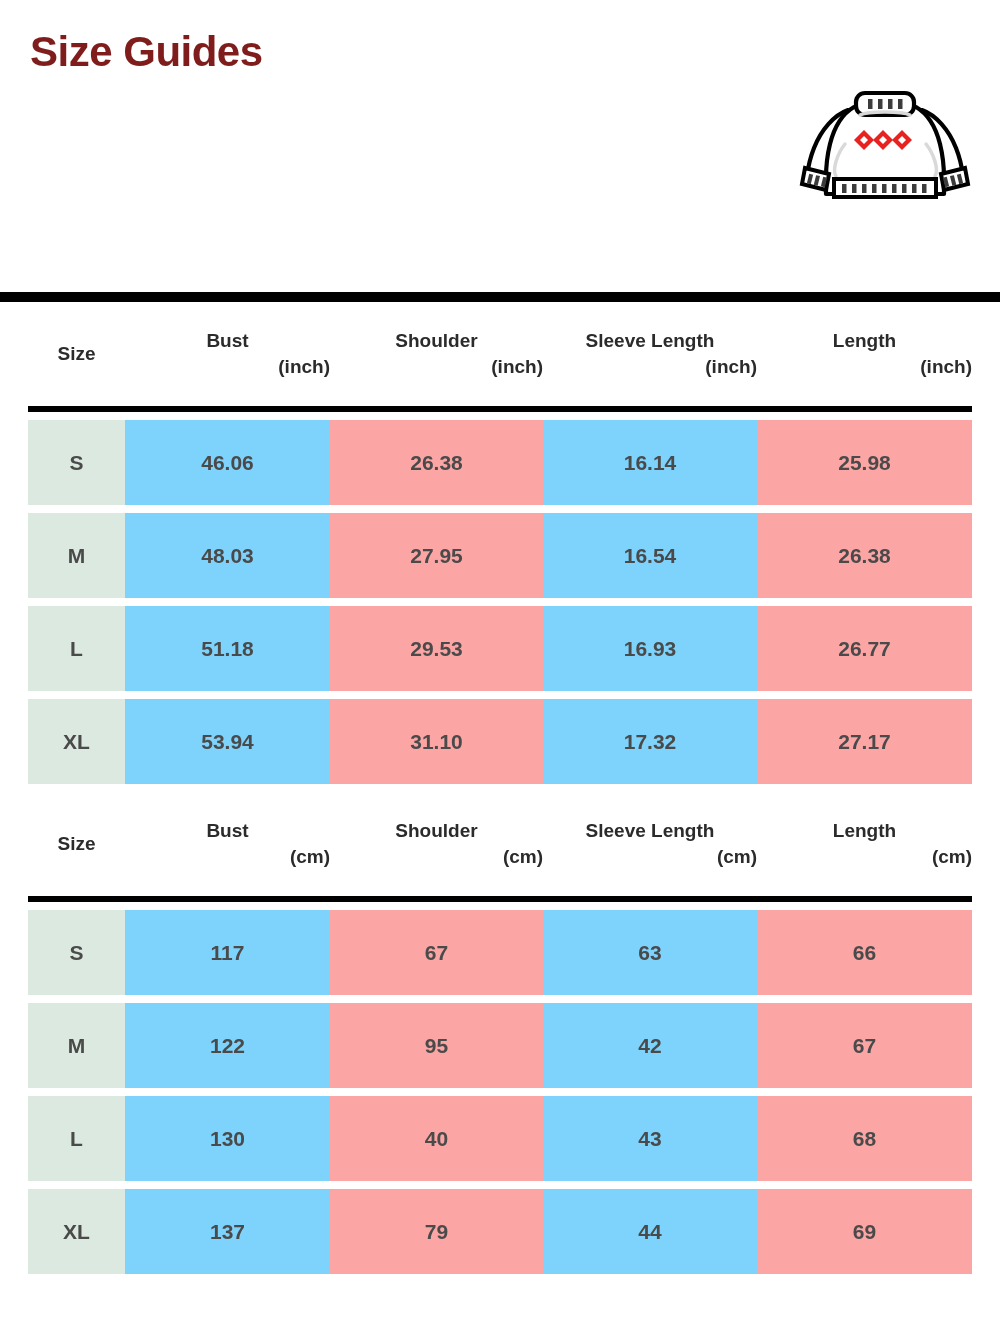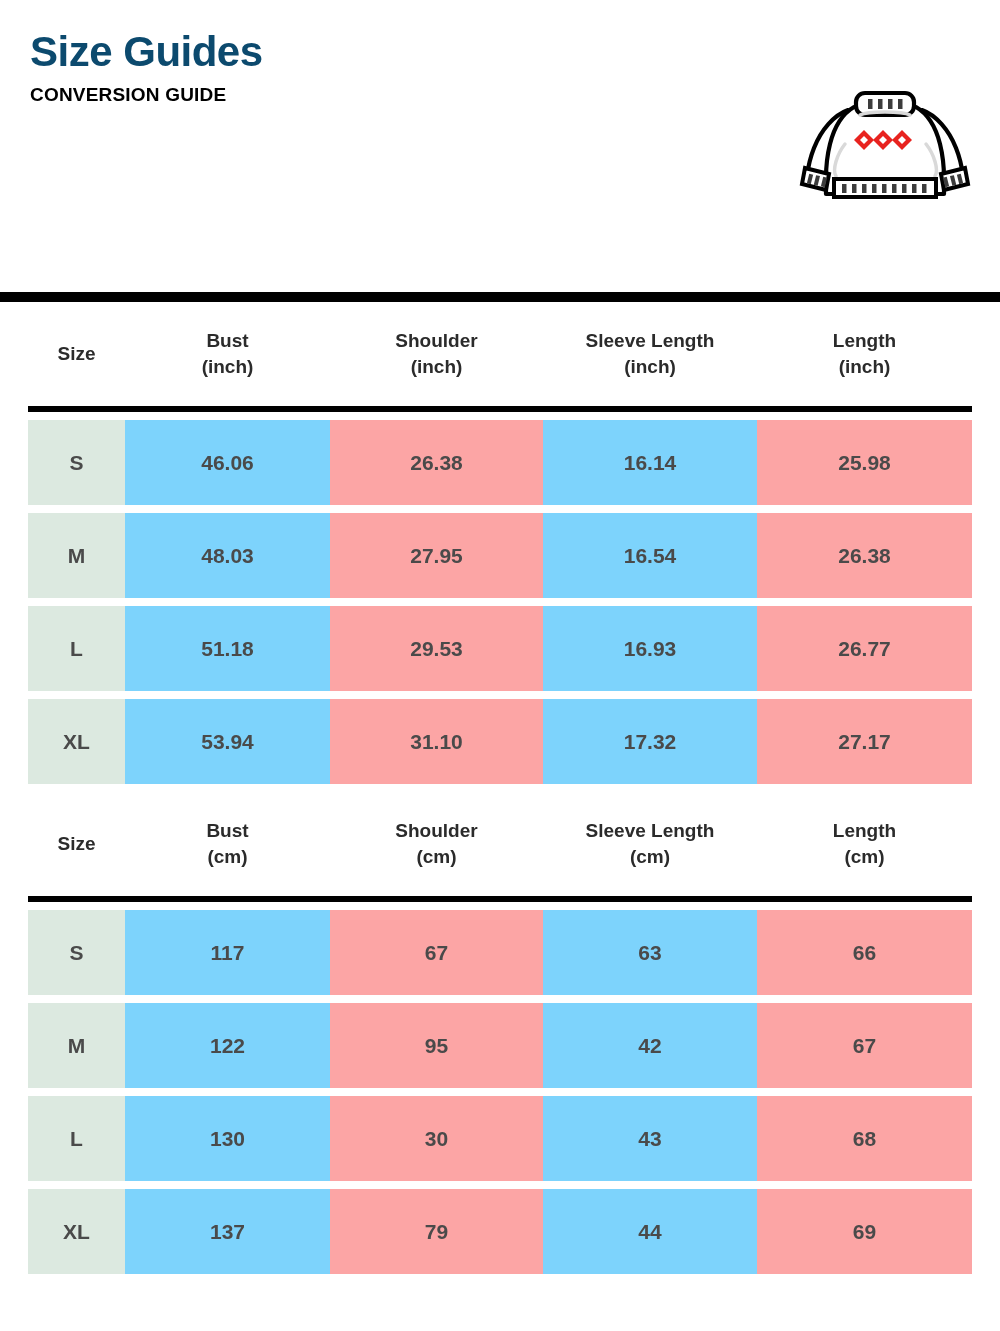--- a/index.html
+++ b/index.html
@@ -22,21 +22,21 @@
     padding: 30px 28px 0 30px;
     box-sizing: border-box;
     height: 292px;
   }
   .page-title {
     font-size: 42px;
     font-weight: bold;
     letter-spacing: -0.5px;
     line-height: 1.05;
     margin: 0 0 4px 0;
-    color: #0c4a6e;
+    color: #7f1d1d;
   }
   .subtitle {
     font-size: 21px;
     line-height: 1.45;
     margin: 0 0 6px 0;
     color: #1a1a1a;
   }
   .note {
     font-size: 21px;
     line-height: 1.52;
@@ -92,21 +92,21 @@
     padding: 0;
     font-size: 19px;
     font-weight: bold;
     color: #2b2b2b;
     text-align: center;
     vertical-align: middle;
     height: 88px;
     background: #ffffff;
   }
   .hdr-line1 { display: block; line-height: 1.35; }
-  .hdr-line2 { display: block; line-height: 1.35; }
+  .hdr-line2 { display: block; line-height: 1.35; text-align: right; }
 
   .size-table tbody td {
     height: 85px;
     padding: 0;
     text-align: center;
     vertical-align: middle;
     font-size: 21px;
     font-weight: bold;
     color: #4a4a4a;
   }
@@ -114,21 +114,20 @@
   .cell-dark  { background: #7dd3fc; }
   .cell-size  { background: #dce9e0; font-size: 20px; }
 
   .table-block { }
 </style>
 </head>
 <body>
 
 <div class="header">
   <h1 class="page-title">Size Guides</h1>
-  <div class="conversion-guide">CONVERSION GUIDE</div>
 
   <div class="sweater-icon">
     <svg viewBox="0 0 190 130" width="190" height="130" xmlns="http://www.w3.org/2000/svg">
 
       <g fill="#ffffff" stroke="#000000" stroke-width="4.2" stroke-linejoin="round" stroke-linecap="round">
 
         <path d="M58 28 C 44 33, 31 48, 24 66 C 20 76, 18 86, 17 94 L 40 100 C 42 88, 47 72, 56 60 Z"></path>
 
         <path d="M132 28 C 146 33, 159 48, 166 66 C 170 76, 172 86, 173 94 L 150 100 C 148 88, 143 72, 134 60 Z"></path>
 
@@ -325,21 +324,21 @@
       <tr>
         <td class="cell-size">M</td>
         <td class="cell-dark">122</td>
         <td class="cell-light">95</td>
         <td class="cell-dark">42</td>
         <td class="cell-light">67</td>
       </tr>
       <tr>
         <td class="cell-size">L</td>
         <td class="cell-dark">130</td>
-        <td class="cell-light">30</td>
+        <td class="cell-light">40</td>
         <td class="cell-dark">43</td>
         <td class="cell-light">68</td>
       </tr>
       <tr>
         <td class="cell-size">XL</td>
         <td class="cell-dark">137</td>
         <td class="cell-light">79</td>
         <td class="cell-dark">44</td>
         <td class="cell-light">69</td>
       </tr>

